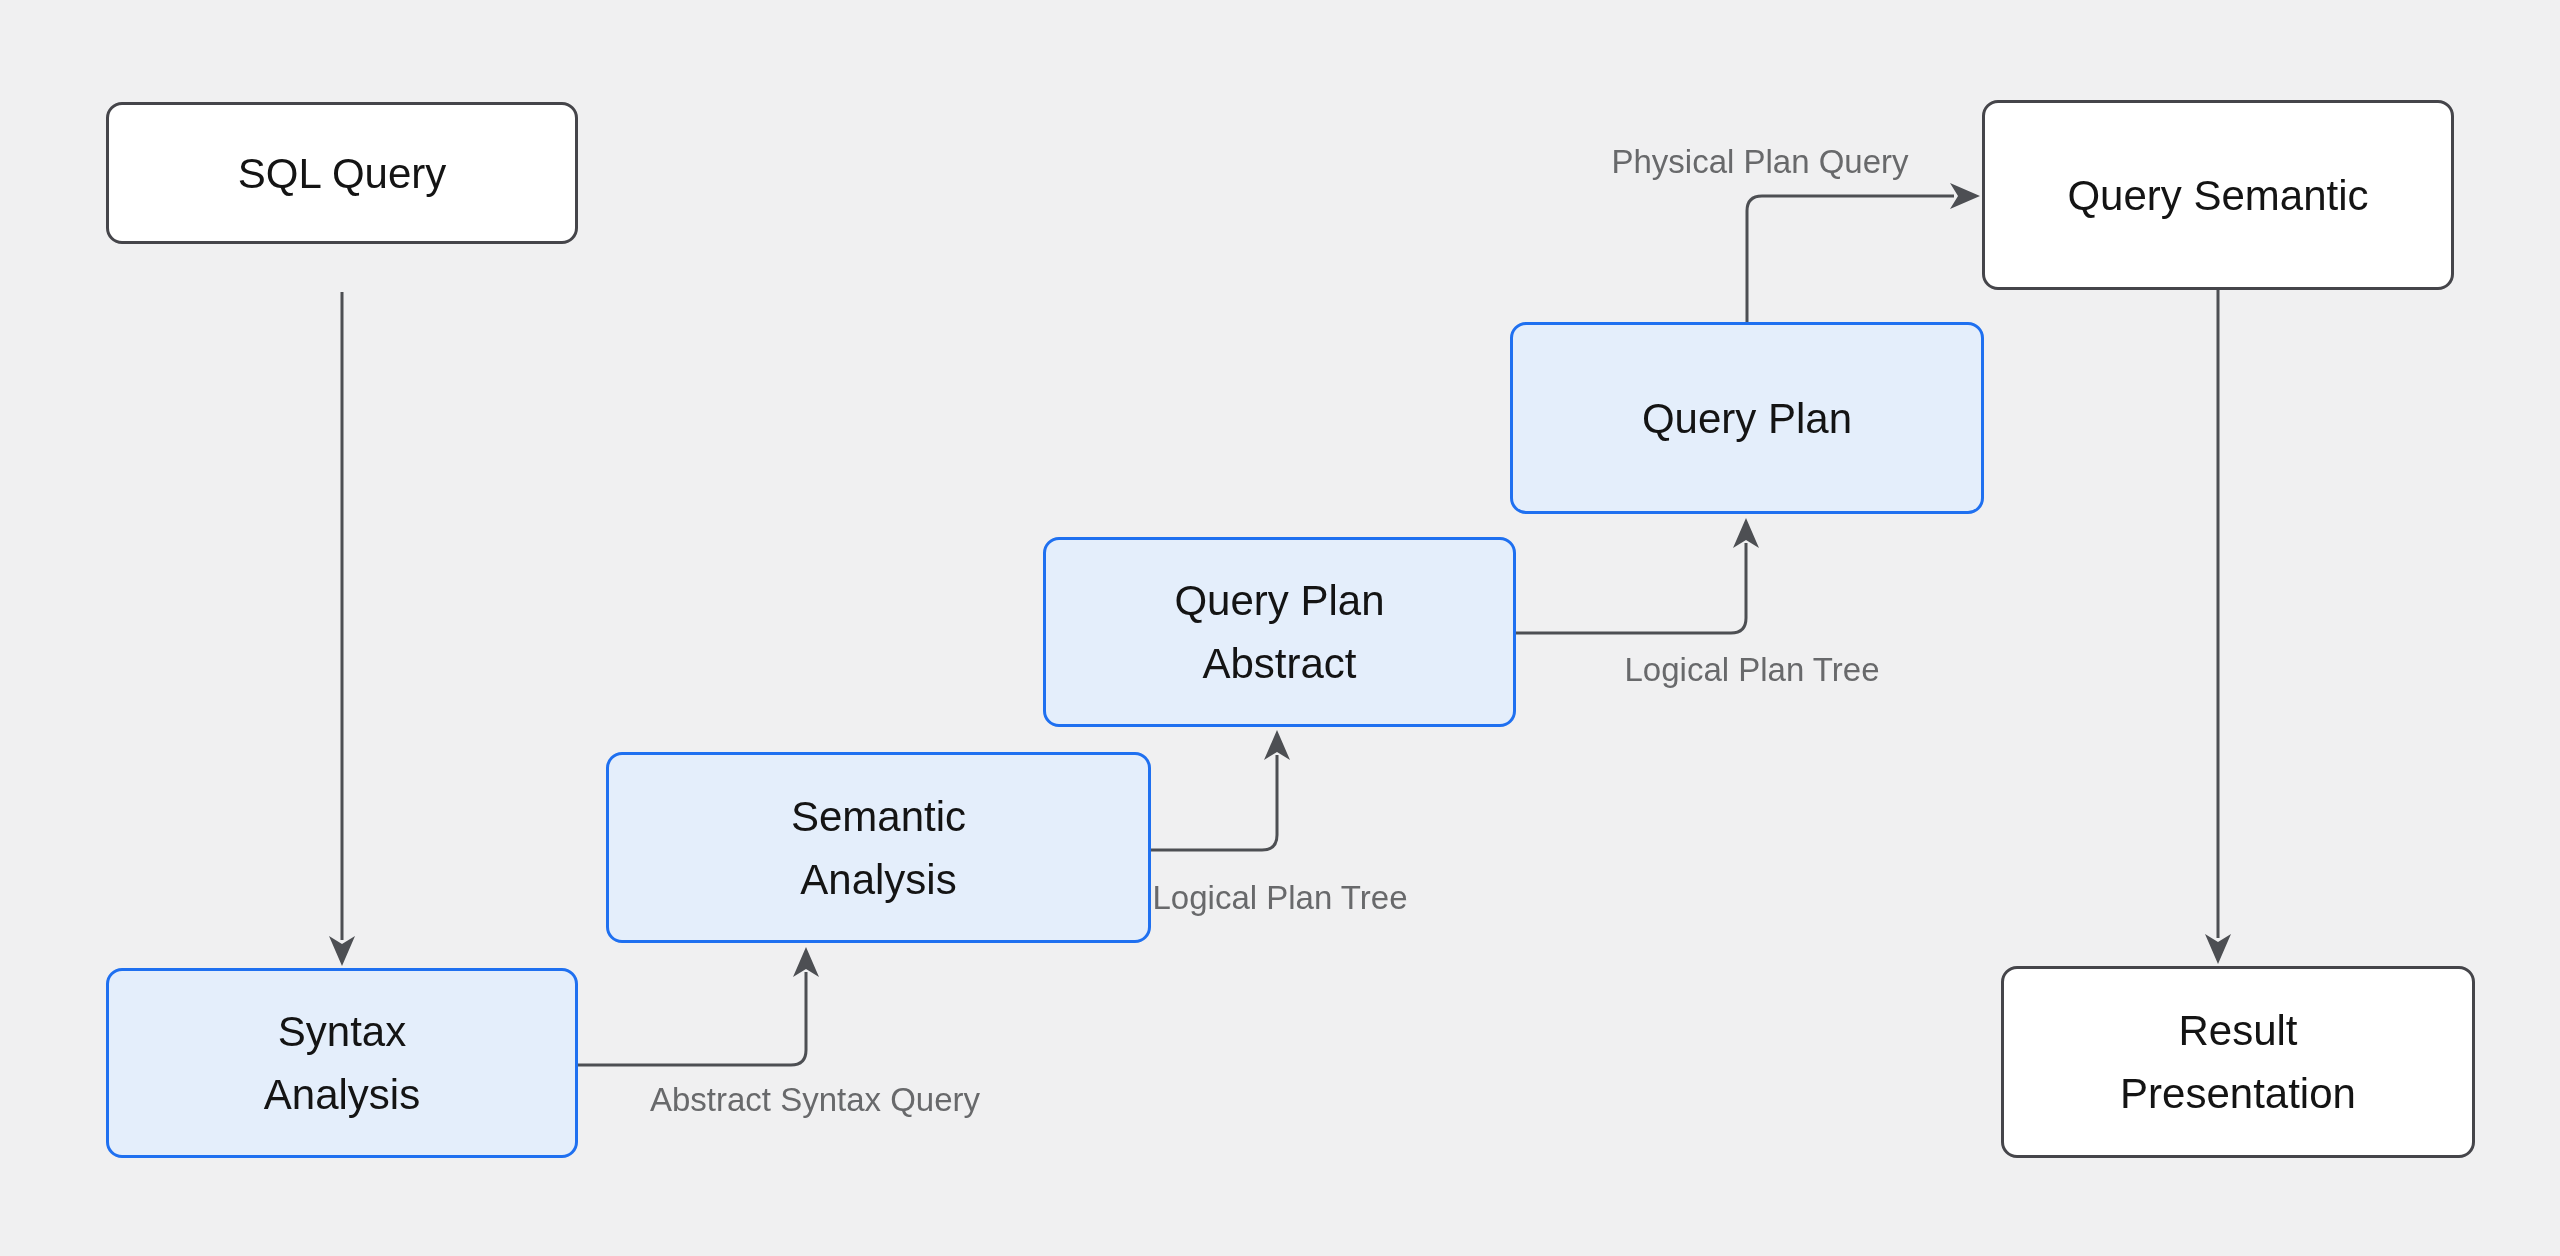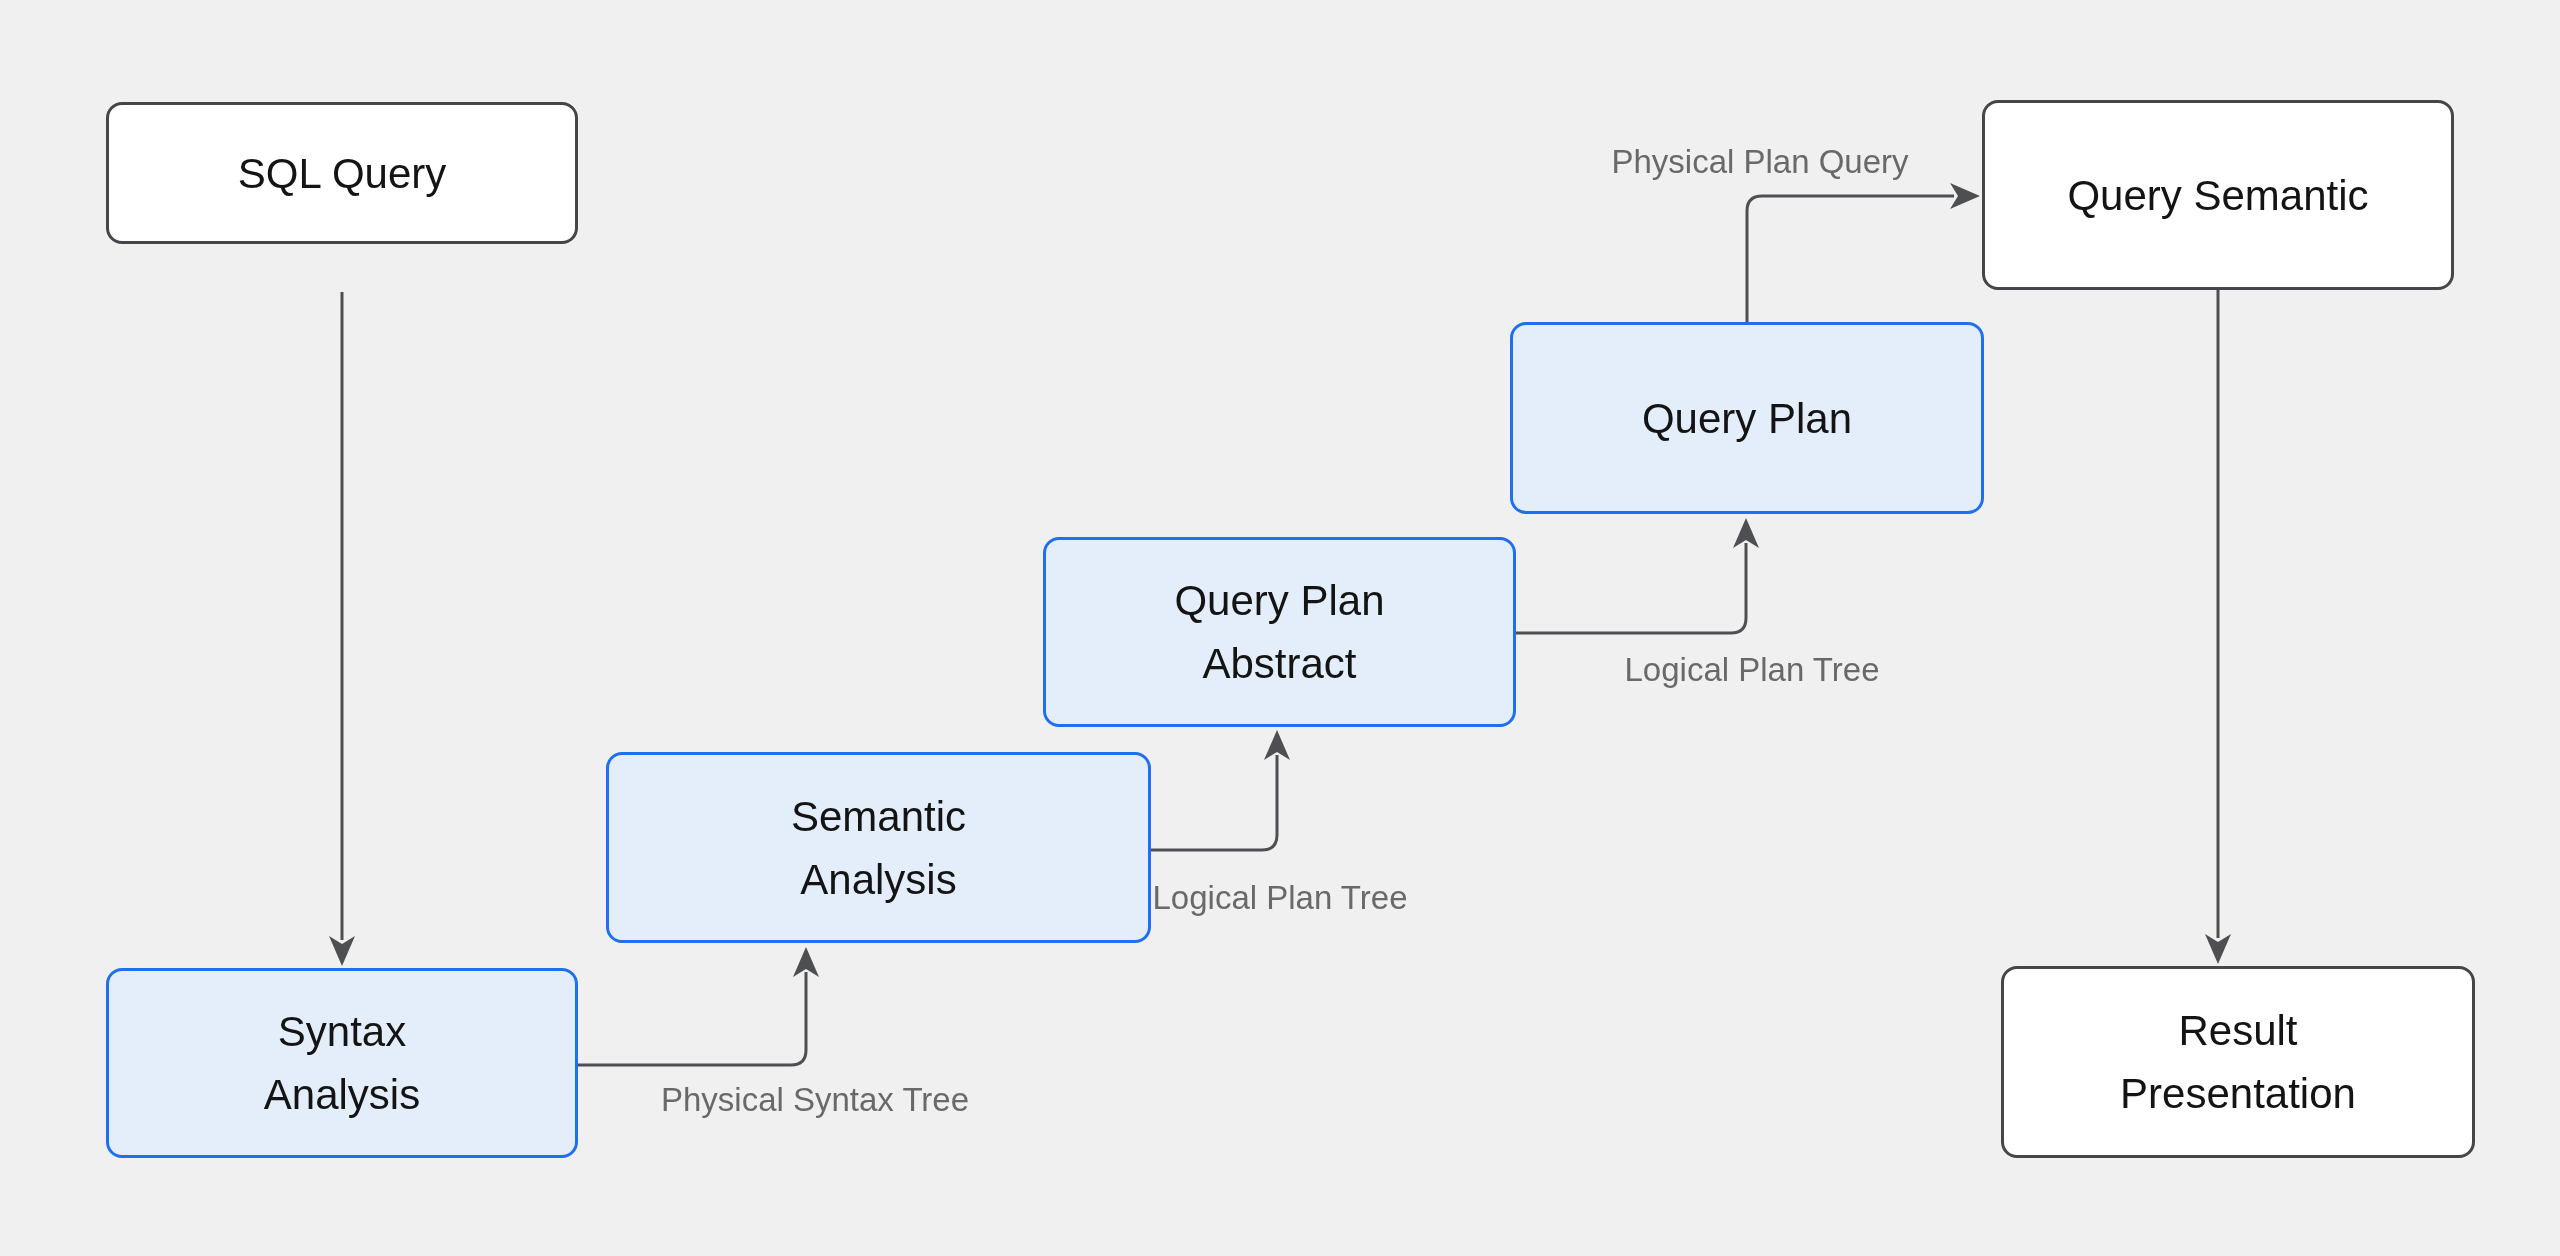--- a/index.html
+++ b/index.html
@@ -129,21 +129,21 @@
 
   <div class="node plain" style="left:1982px; top:100px; width:472px; height:190px;">
     <span>Query Semantic</span>
   </div>
 
   <div class="node plain" style="left:1981px; top:966px; width:474px; height:192px;margin-left:20px;">
     <span>Result</span>
     <span>Presentation</span>
   </div>
 
-  <div class="edge-label" style="left:815px; top:1100px;">Physical Syntax Tree</div>
+  <div class="edge-label" style="left:815px; top:1100px;">Abstract Syntax Query</div>
 
   <div class="edge-label" style="left:1280px; top:898px;">Logical Plan Tree</div>
 
   <div class="edge-label" style="left:1752px; top:670px;">Logical Plan Tree</div>
 
   <div class="edge-label" style="left:1760px; top:162px;">Physical Plan Query</div>
 
 </div>
 
 </body></html>

